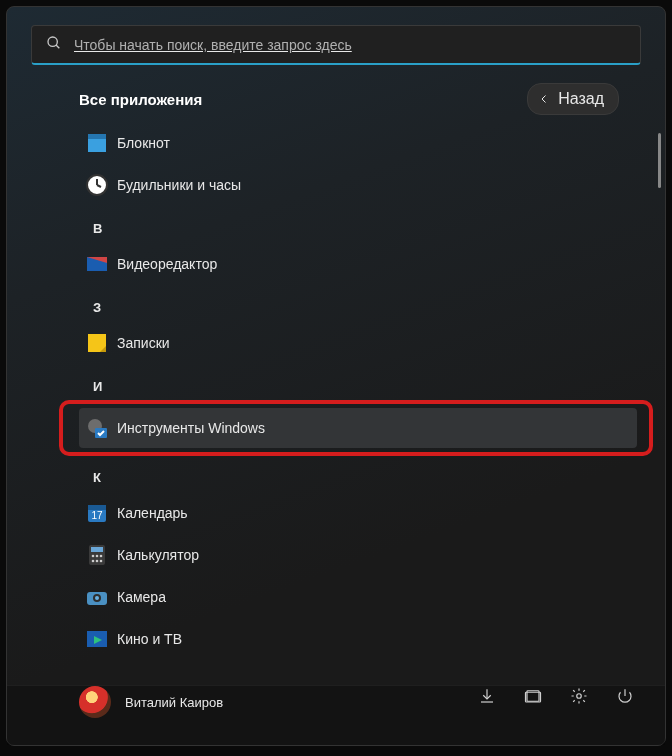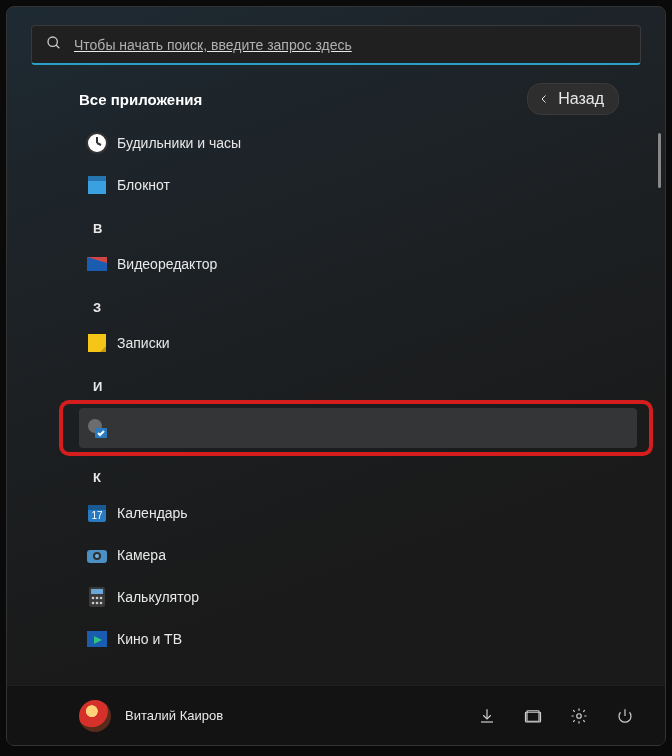--- a/index.html
+++ b/index.html
@@ -109,21 +109,21 @@
     right: 4px; top: 12px;
     width: 3px; height: 55px;
     background: #888;
     border-radius: 2px;
   }
   .footer {
     height: 60px;
     border-top: 1px solid rgba(255,255,255,0.05);
     background: rgba(0,0,0,0.25);
     display: flex;
-    align-items: center;
+    align-items: flex-start;
     padding: 0 30px 0 72px;
   }
   .user {
     display: flex; align-items: center;
     flex: 1;
     cursor: pointer;
   }
   .avatar {
     width: 32px; height: 32px; border-radius: 50%;
     background: radial-gradient(circle at 40% 35%, #ffd27a 0 20%, #d6302a 22% 55%, #5a2a1a 58% 100%);
@@ -168,37 +168,37 @@
     </div>
   </div>
 
   <div class="scroll-area">
     <div class="scrollbar"></div>
     <div class="app-list">
 
       <div class="app-item">
         <span class="ico">
           <svg viewBox="0 0 24 24">
+              <rect x="3" y="3" width="18" height="18" fill="#3aa0e0"></rect>
+              <rect x="3" y="3" width="18" height="5" fill="#2576b0"></rect>
+            </svg>
+        </span>
+        <span class="lbl">Блокнот</span>
+      </div>
+
+      <div class="app-item">
+        <span class="ico">
+          <svg viewBox="0 0 24 24">
               <circle cx="12" cy="12" r="10" fill="#fff"></circle>
               <circle cx="12" cy="12" r="10" fill="none" stroke="#333" stroke-width="2"></circle>
               <line x1="12" y1="12" x2="12" y2="6" stroke="#333" stroke-width="2"></line>
               <line x1="12" y1="12" x2="16" y2="14" stroke="#333" stroke-width="2"></line>
             </svg>
         </span>
         <span class="lbl">Будильники и часы</span>
-      </div>
-
-      <div class="app-item">
-        <span class="ico">
-          <svg viewBox="0 0 24 24">
-              <rect x="3" y="3" width="18" height="18" fill="#3aa0e0"></rect>
-              <rect x="3" y="3" width="18" height="5" fill="#2576b0"></rect>
-            </svg>
-        </span>
-        <span class="lbl">Блокнот</span>
       </div>
 
       <div class="letter">В</div>
 
       <div class="app-item">
         <span class="ico">
           <svg viewBox="0 0 24 24">
               <rect x="2" y="5" width="20" height="14" fill="#1a5db0"></rect>
               <polygon points="2,5 22,5 22,11" fill="#d04545"></polygon>
             </svg>
@@ -222,45 +222,35 @@
 
       <div class="highlight">
         <div class="app-item hover">
           <span class="ico">
             <svg viewBox="0 0 24 24">
                 <circle cx="10" cy="10" r="7" fill="#6d6d6d"></circle>
                 <rect x="10" y="12" width="12" height="10" rx="1" fill="#2a7ac2"></rect>
                 <path d="M13 17 l2 2 l4 -4" stroke="#fff" stroke-width="2" fill="none"></path>
               </svg>
           </span>
+          <span class="lbl">Инструменты Windows</span>
         </div>
       </div>
 
       <div class="letter">К</div>
 
       <div class="app-item">
         <span class="ico">
           <svg viewBox="0 0 24 24">
               <rect x="3" y="4" width="18" height="17" rx="2" fill="#2a7ac2"></rect>
               <rect x="3" y="4" width="18" height="5" fill="#1a5a94"></rect>
               <text x="12" y="18" font-size="10" text-anchor="middle" fill="#fff">17</text>
             </svg>
         </span>
         <span class="lbl">Календарь</span>
-      </div>
-
-      <div class="app-item">
-        <span class="ico">
-          <svg viewBox="0 0 24 24">
-              <rect x="2" y="7" width="20" height="13" rx="3" fill="#4a90c2"></rect>
-              <circle cx="12" cy="13" r="4" fill="#2e2e2e"></circle>
-              <circle cx="12" cy="13" r="2" fill="#6ab0e0"></circle>
-            </svg>
-        </span>
-        <span class="lbl">Камера</span>
       </div>
 
       <div class="app-item">
         <span class="ico">
           <svg viewBox="0 0 24 24">
               <rect x="4" y="2" width="16" height="20" rx="2" fill="#3a3a3a"></rect>
               <rect x="6" y="4" width="12" height="5" fill="#6aa7d8"></rect>
               <circle cx="8" cy="13" r="1.3" fill="#ccc"></circle>
               <circle cx="12" cy="13" r="1.3" fill="#ccc"></circle>
               <circle cx="16" cy="13" r="1.3" fill="#ccc"></circle>
@@ -268,20 +258,31 @@
               <circle cx="12" cy="18" r="1.3" fill="#ccc"></circle>
               <circle cx="16" cy="18" r="1.3" fill="#ccc"></circle>
             </svg>
         </span>
         <span class="lbl">Калькулятор</span>
       </div>
 
       <div class="app-item">
         <span class="ico">
           <svg viewBox="0 0 24 24">
+              <rect x="2" y="7" width="20" height="13" rx="3" fill="#4a90c2"></rect>
+              <circle cx="12" cy="13" r="4" fill="#2e2e2e"></circle>
+              <circle cx="12" cy="13" r="2" fill="#6ab0e0"></circle>
+            </svg>
+        </span>
+        <span class="lbl">Камера</span>
+      </div>
+
+      <div class="app-item">
+        <span class="ico">
+          <svg viewBox="0 0 24 24">
               <rect x="2" y="4" width="20" height="16" fill="#1a5db0"></rect>
               <polygon points="9,9 9,17 17,13" fill="#2ec27e"></polygon>
             </svg>
         </span>
         <span class="lbl">Кино и ТВ</span>
       </div>
 
     </div>
   </div>
 

